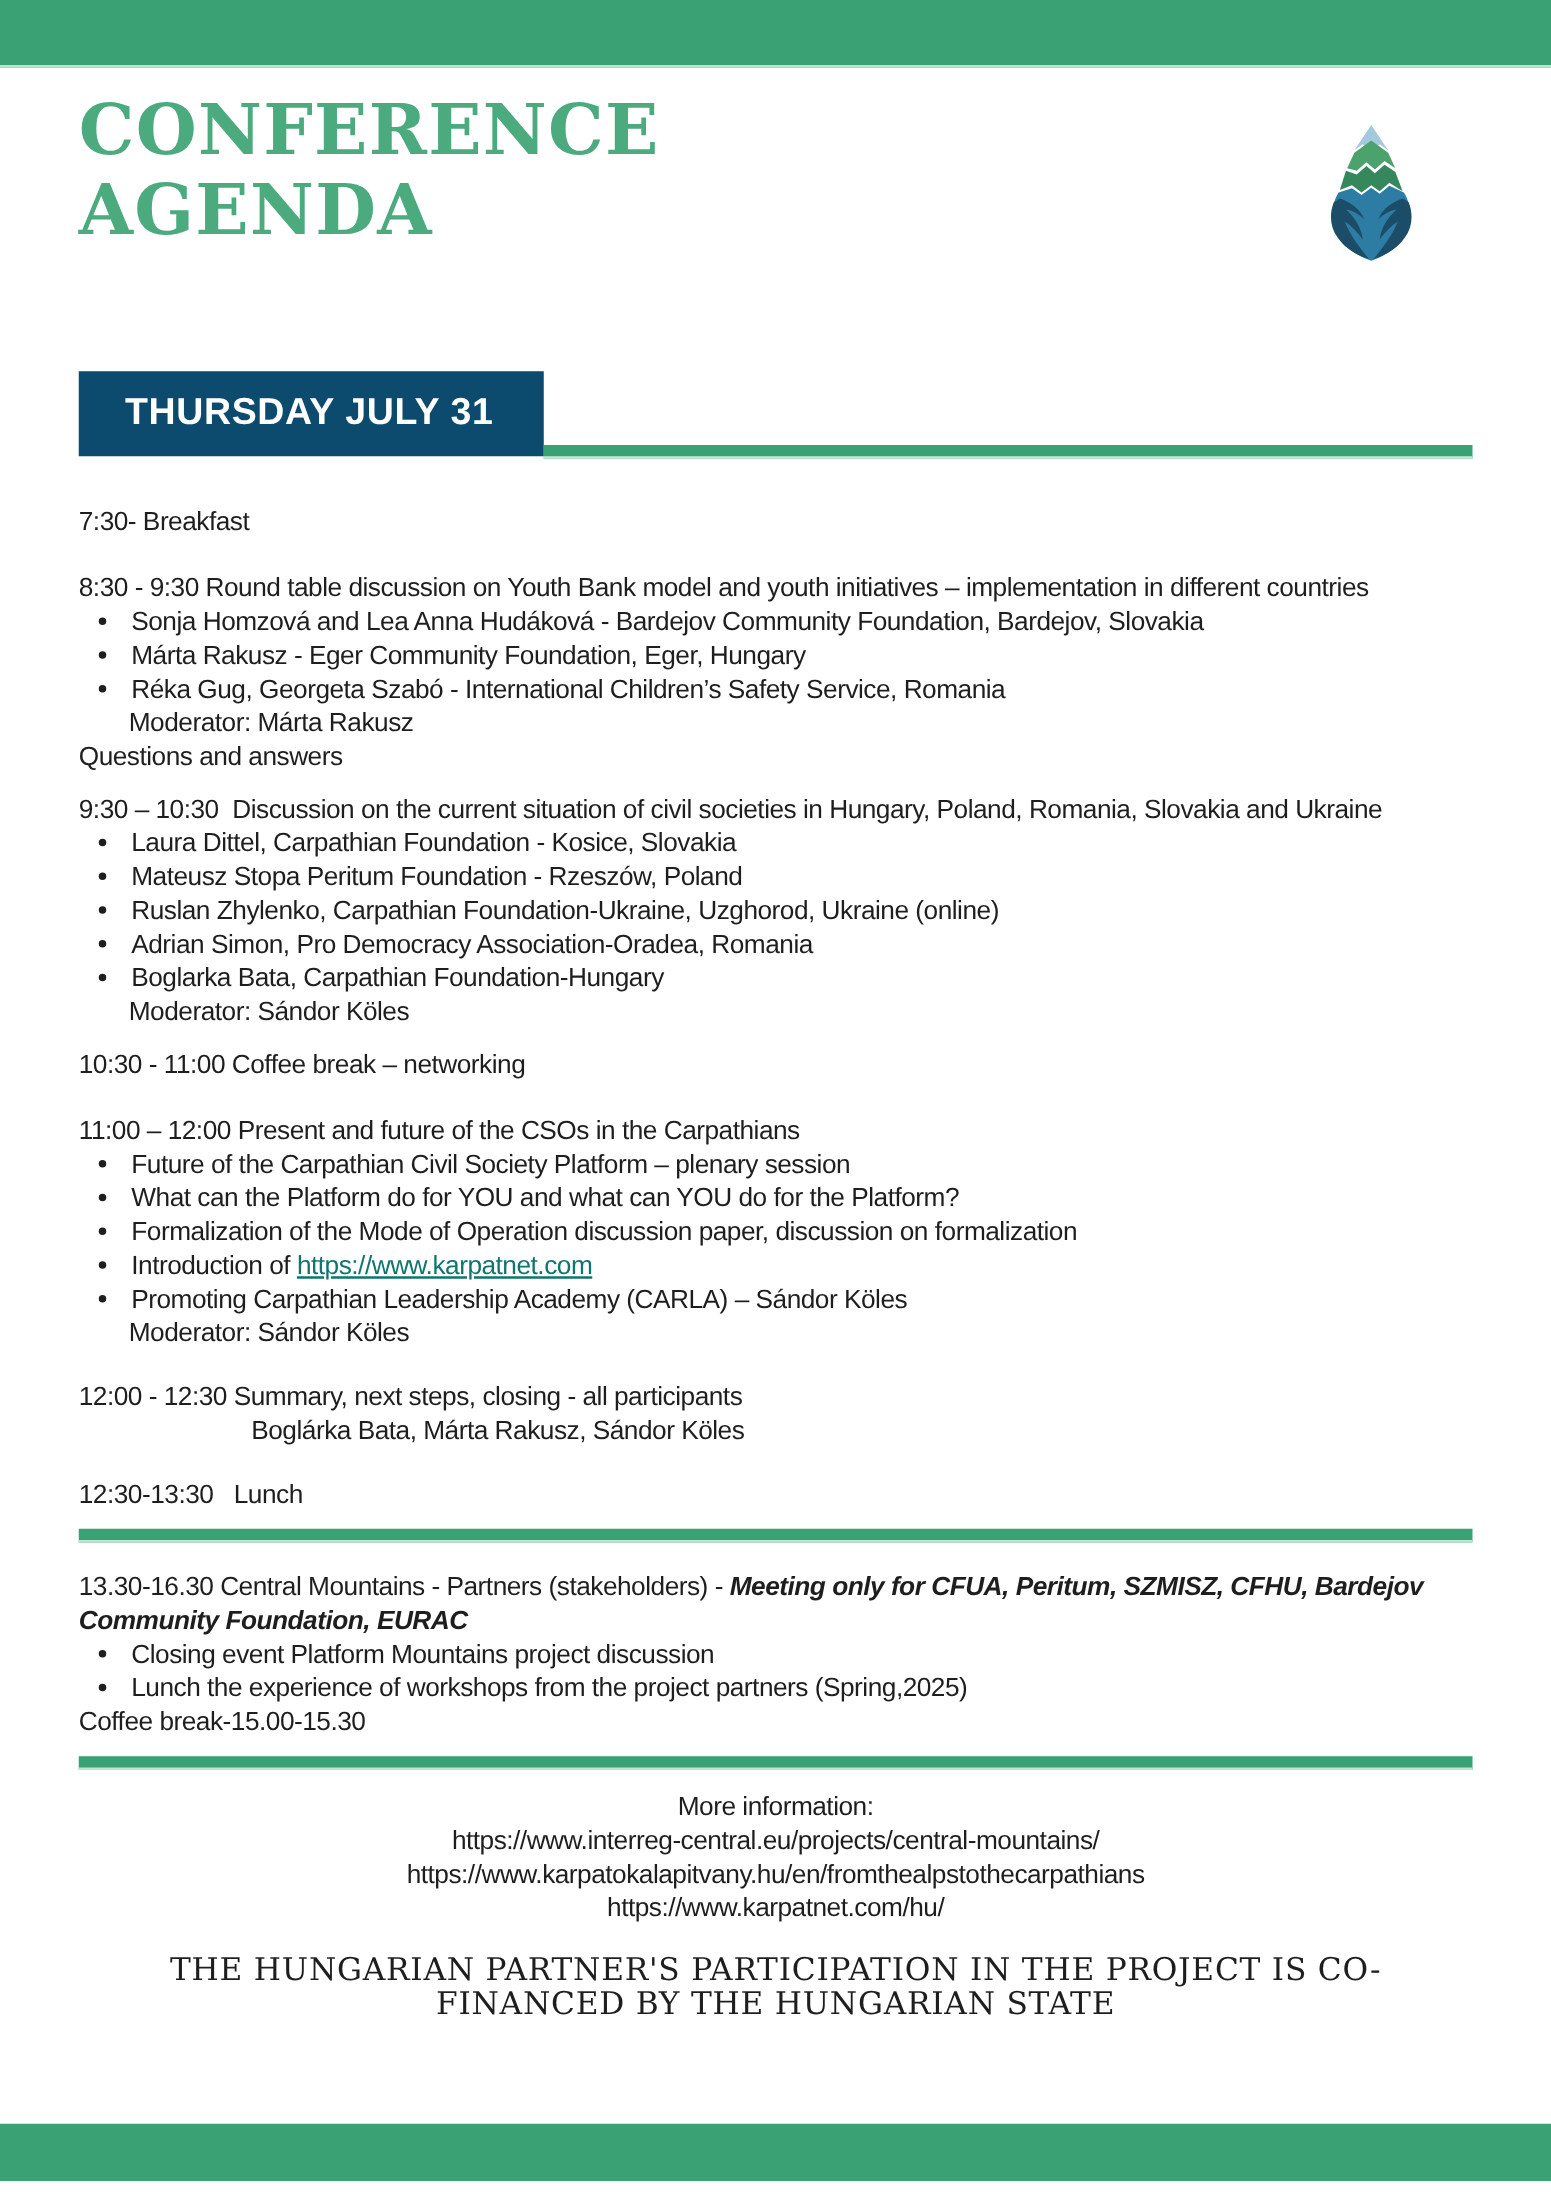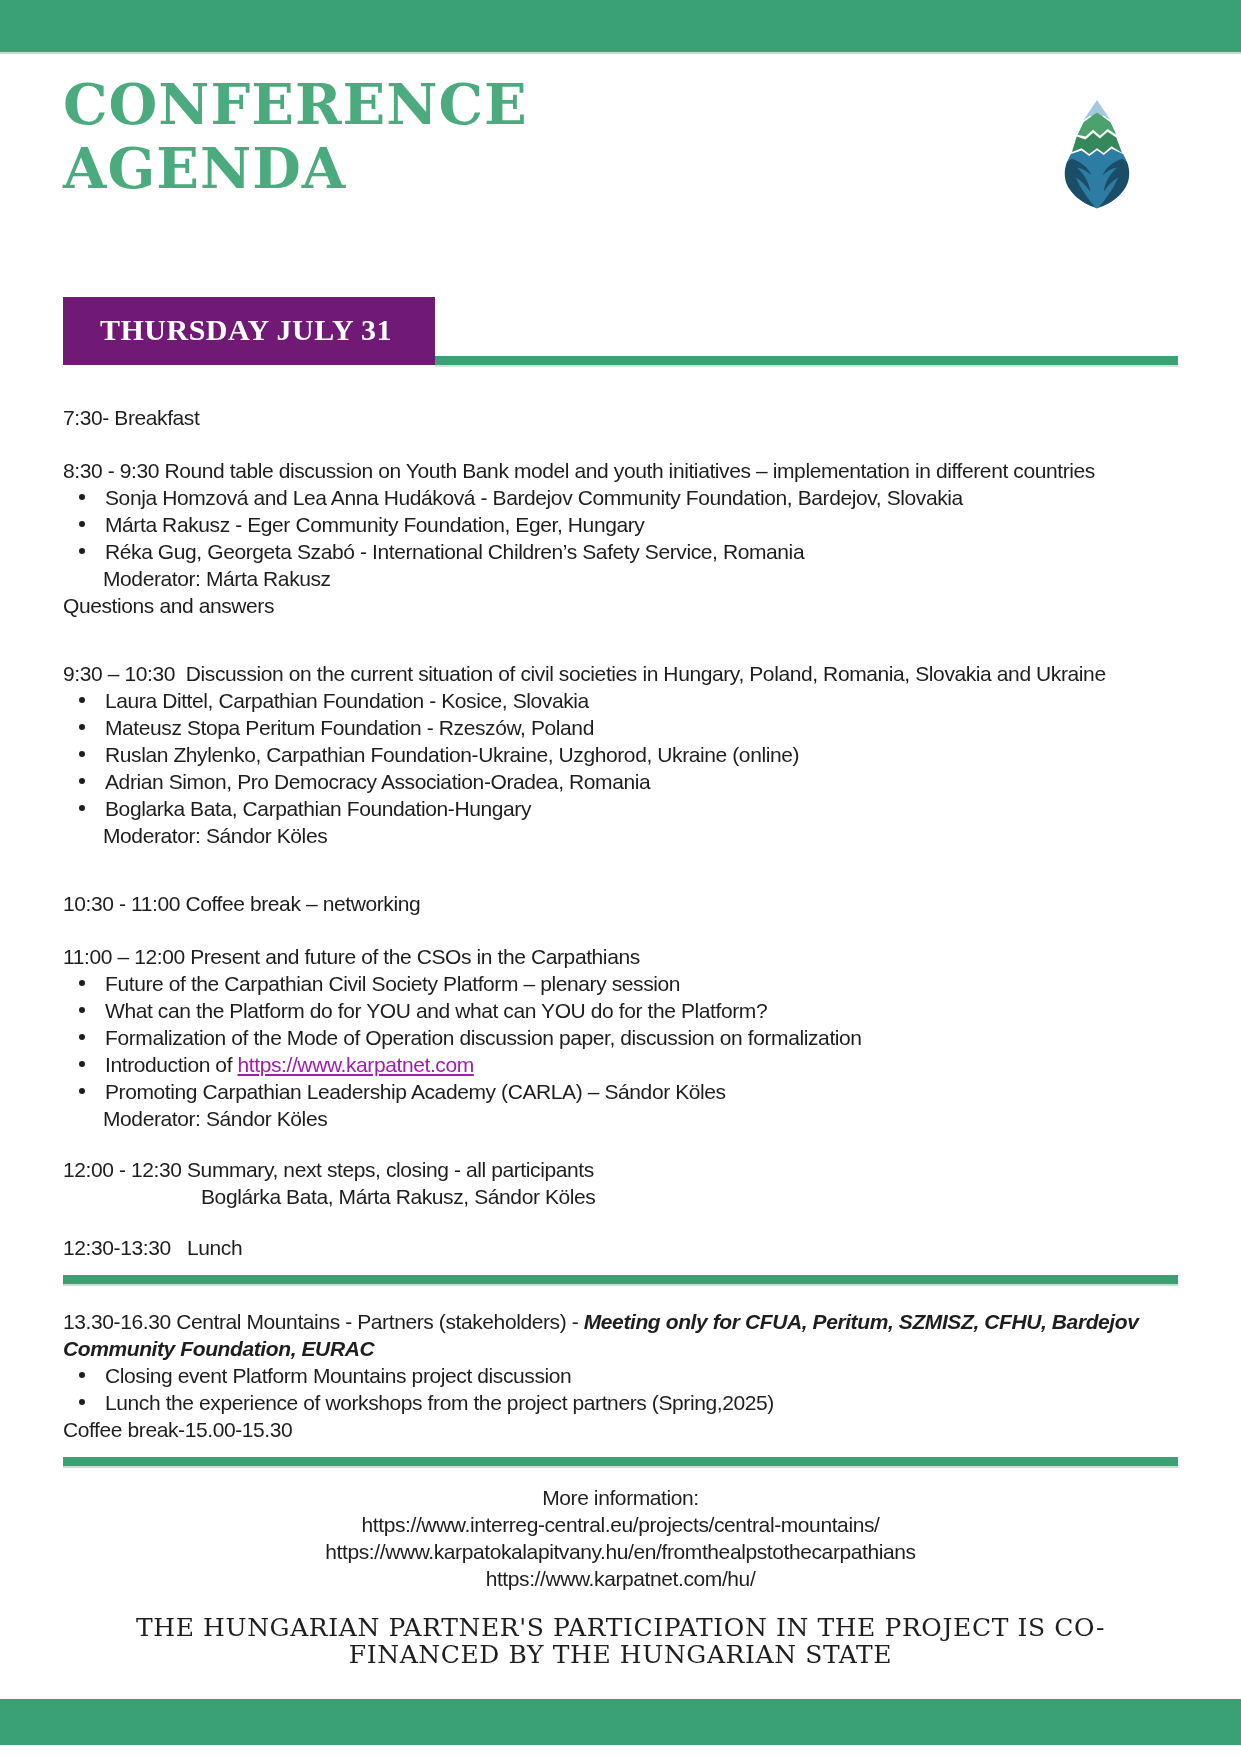--- a/index.html
+++ b/index.html
@@ -8,38 +8,38 @@
 
   .topbar{position:absolute;left:0;top:0;width:1241px;height:52px;background:#3aa174;
           border-bottom:2px solid #bfe0ce;}
 
   .title{position:absolute;left:63px;top:72px;
          font-family:"DejaVu Serif", serif;font-weight:bold;
          font-size:56px;line-height:64px;color:#4cab7e;letter-spacing:1px;}
 
   .logo{position:absolute;left:1053px;top:98px;width:88px;height:112px;}
 
-  .banner{position:absolute;left:63px;top:297px;width:372px;height:68px;background:#701a75;font-family:Liberation Serif, serif;}
+  .banner{position:absolute;left:63px;top:297px;width:372px;height:68px;background:#0c4a6e;}
   .banner span{display:block;padding-left:37px;line-height:66px;color:#ffffff;
                font-weight:bold;font-size:30px;letter-spacing:0.5px;white-space:pre;}
   .banner-line{position:absolute;left:435px;top:356px;width:743px;height:9px;background:#3aa174;
                border-bottom:2px solid #cde8da;}
 
   .content{position:absolute;left:63px;top:394px;width:1115px;padding-top:10px;
            font-size:21px;line-height:27px;letter-spacing:-0.4px;}
   .line{white-space:pre-wrap;}
   .bullet{position:relative;padding-left:42px;white-space:pre-wrap;}
   .dot{position:absolute;left:16px;top:10px;width:6px;height:6px;border-radius:50%;background:#1e1e1e;}
   .moderator{padding-left:40px;white-space:pre-wrap;}
   .indent2{padding-left:138px;white-space:pre-wrap;}
-  .gap26{margin-top:26px;} .gap25{margin-top:41px;} .gap24{margin-top:24px;}
+  .gap26{margin-top:26px;} .gap25{margin-top:15px;} .gap24{margin-top:24px;}
   .divider{height:9px;background:#3aa174;border-bottom:2px solid #c2e3d2;margin-top:14px;margin-bottom:22px;}
   .divider2{height:9px;background:#3aa174;border-bottom:2px solid #c2e3d2;margin-top:14px;margin-bottom:16px;}
   .em-bold-italic{font-weight:bold;font-style:italic;}
-  a.doc-link{color:#a21caf;text-decoration:underline;}
+  a.doc-link{color:#0f766e;text-decoration:underline;}
   .centerblock{text-align:center;}
   .finance{margin-top:22px;text-align:center;font-family:"DejaVu Serif", serif;
            font-size:25px;letter-spacing:0.6px;white-space:pre-wrap;}
 
   .bottombar{position:absolute;left:0;top:1699px;width:1241px;height:56px;background:#3aa174;}
 </style>
 </head>
 <body>
 
 <div class="page">

